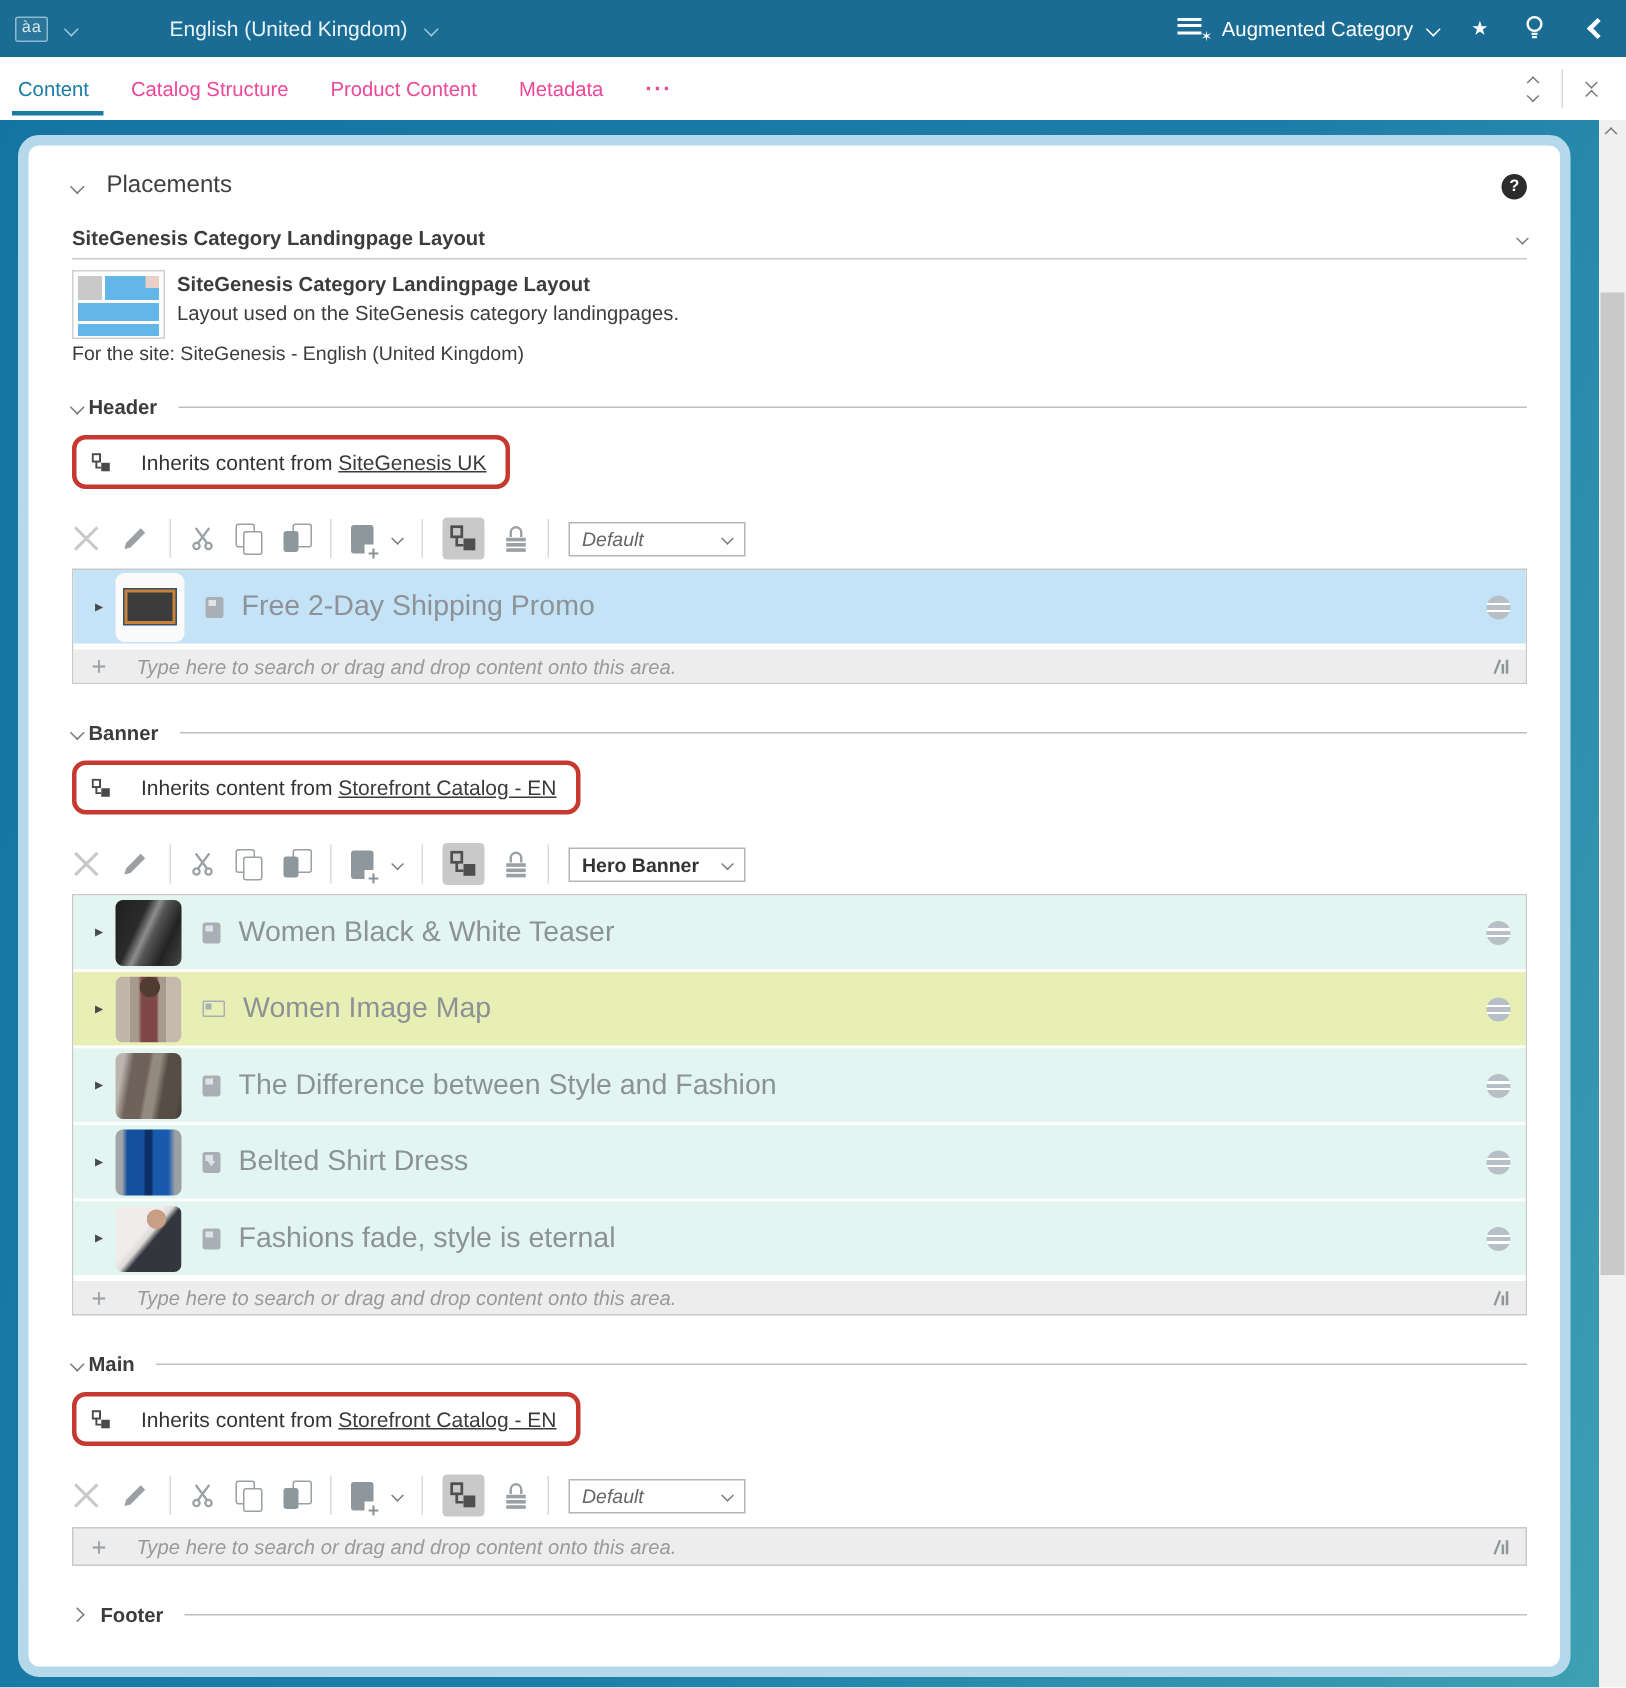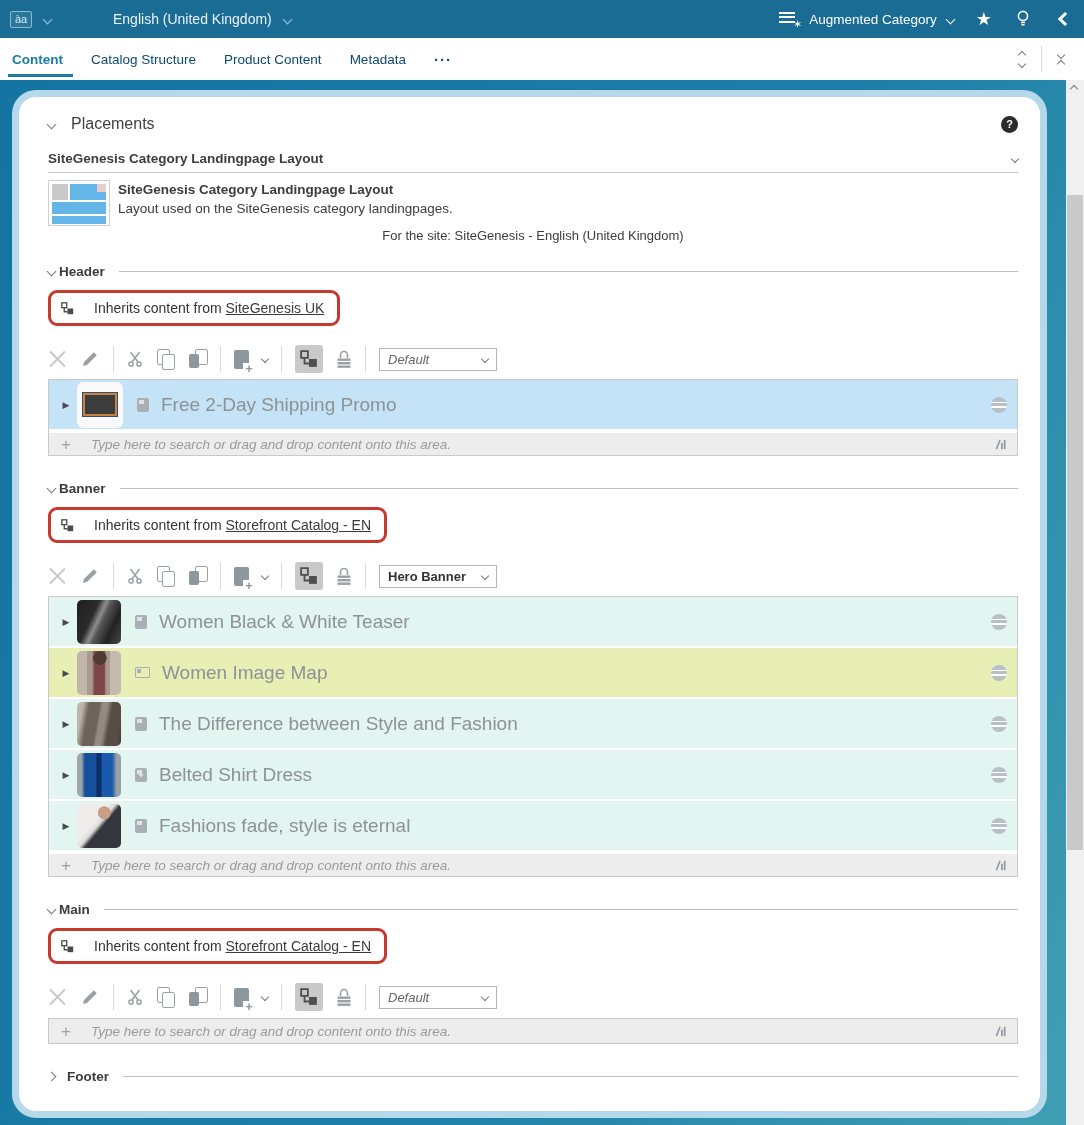--- a/index.html
+++ b/index.html
@@ -2,21 +2,21 @@
 <html><head>
 <meta charset="utf-8">
 <style>
   * { box-sizing: border-box; margin: 0; padding: 0; }
   html,body { width:1084px; height:1125px; }
   body {
     font-family: "Liberation Sans", sans-serif;
     position: relative; overflow: hidden; background:#fff;
     -webkit-font-smoothing: antialiased;
   }
-  .icon-font { font-family:Liberation Sans, sans-serif; }
+  .icon-font { font-family:Liberation Mono, monospace; }
 
   
   .cv { display:inline-block; width:7px; height:7px;
         border-right:1.8px solid #6f7d85; border-bottom:1.8px solid #6f7d85; }
   .cv.down  { transform:rotate(45deg); }
   .cv.right { transform:rotate(-45deg); }
   .cv.up    { transform:rotate(225deg); }
   .cv.left  { transform:rotate(135deg); }
   .cv.white { border-color:#fff; }
   .cv.lite  { border-color:#9cc6da; }
@@ -35,33 +35,33 @@
   .aug-icon { position:relative; width:20px; height:15px; display:inline-block; }
   .aug-icon i { display:block; height:2.4px; background:#fff; margin-bottom:2.2px; width:16px; }
   .aug-icon b { position:absolute; right:-3px; bottom:-4px; color:#fff; font-size:11px; font-weight:normal; }
   .star { color:#fff; font-size:18px; line-height:1; cursor:pointer; }
   .bulb { cursor:pointer; display:block; }
   .back-chev { margin-left:6px; cursor:pointer; }
 
   
   .tabbar { height:42px; background:#fff; display:flex; align-items:stretch; padding:0 10px; }
   .tab { display:flex; align-items:center; padding:0 2px; margin-right:24px; font-size:13.5px;
-         color:#0c4a6e; cursor:pointer; position:relative; }
-  .tab.active { color:#1b7ba5; font-weight:bold; }
+         color:#ec4899; cursor:pointer; position:relative; }
+  .tab.active { color:#1b7ba5; font-weight:normal; }
   .tab.active::after { content:''; position:absolute; left:-2px; right:-8px; bottom:3px; height:3px; background:#1b7ba5; }
   .tab.dots { font-weight:bold; letter-spacing:1px; font-size:15px; }
   .tab-ctrls { margin-left:auto; display:flex; align-items:center; gap:14px; padding-right:8px; }
   .stackchev { display:flex; flex-direction:column; gap:3px; align-items:center; cursor:pointer; padding:2px; }
   .vdiv { width:1px; height:26px; background:#d9d9d9; }
 
   
   .frame { position:absolute; top:80px; left:0; width:1066px; height:1045px;
            background:linear-gradient(115deg,#1474a2 0%,#1c7ea8 55%,#3f9fb3 100%); }
   .panel { position:absolute; left:12px; top:10px; right:19px; bottom:7px;
-           background:#fff; border:7px solid #b5d9ea; border-radius:24px; overflow:hidden; }
+           background:#fff; border:7px solid #b5d9ea; border-radius:14px; overflow:hidden; }
   .panel-content { padding:16px 22px 0 29px; height:100%; }
 
   
   .scrollbar { position:absolute; top:80px; right:0; width:18px; height:1045px; background:#f0f0f0; }
   .scroll-up { position:absolute; top:6px; left:5px; }
   .scroll-thumb { position:absolute; top:115px; left:1px; right:1px; height:655px; background:#c9c9c9; }
 
   
   .placements-head { display:flex; align-items:center; height:22px; margin-bottom:16px; }
   .placements-head .title { font-size:16px; color:#3f3f3f; margin-left:16px; }
@@ -75,21 +75,21 @@
   .layout-card { display:flex; margin-top:7px; gap:8px; }
   .wirethumb { width:62px; height:46px; background:#fdfdfd; border:1px solid #d0d0d0; padding:3px; flex:none; }
   .wirethumb .r1 { display:flex; gap:2px; height:16px; margin-bottom:2px; position:relative; }
   .wirethumb .r1 .g { width:16px; background:#c9c9c9; }
   .wirethumb .r1 .b { flex:1; background:#64b6e8; }
   .wirethumb .r1 .p { position:absolute; right:0; top:0; width:9px; height:8px; background:#e8cfc9; }
   .wirethumb .r2 { height:12px; background:#64b6e8; margin-bottom:2px; }
   .wirethumb .r3 { height:8px; background:#64b6e8; }
   .layout-card .ct { font-size:13.5px; font-weight:bold; color:#3c3c3c; margin-top:2px; }
   .layout-card .cd { font-size:13.5px; color:#3c3c3c; margin-top:4px; }
-  .site-note { text-align:center; font-size:13px; color:#3c3c3c; margin-top:2px; }
+  .site-note { text-align:left; font-size:13px; color:#3c3c3c; margin-top:2px; }
 
   
   .sec-head { display:flex; align-items:center; height:20px; margin-top:18px; }
   .sec-head.mt { margin-top:22px; }
   .sec-head .sl { font-size:13.5px; font-weight:bold; color:#3c3c3c; margin-left:4px; }
   .sec-head .rule { flex:1; border-top:1px solid #bfbfbf; margin-left:14px; }
 
   
   .inherit-box { display:inline-flex; align-items:center; gap:20px; margin-top:9px;
                  border:3px solid #c5392e; border-radius:9px; padding:7px 13px 7px 10px; }

